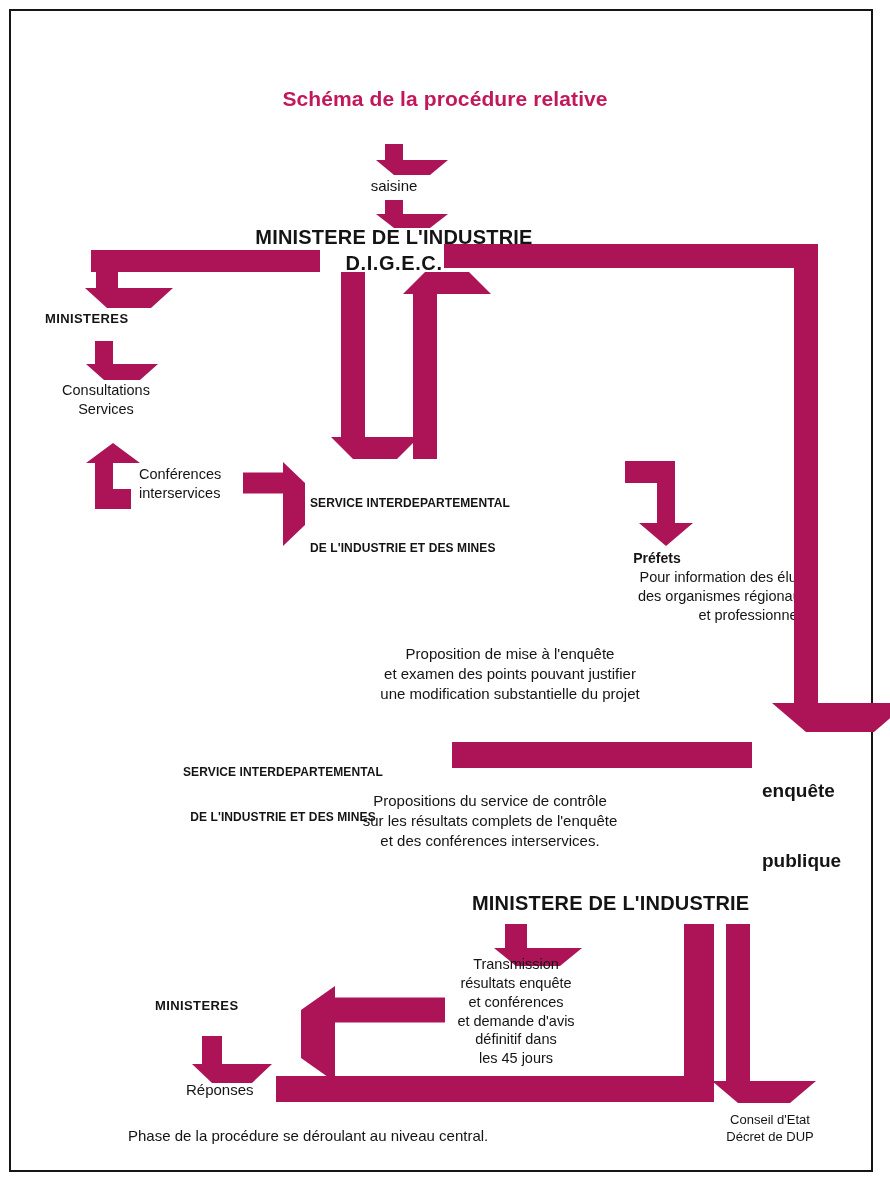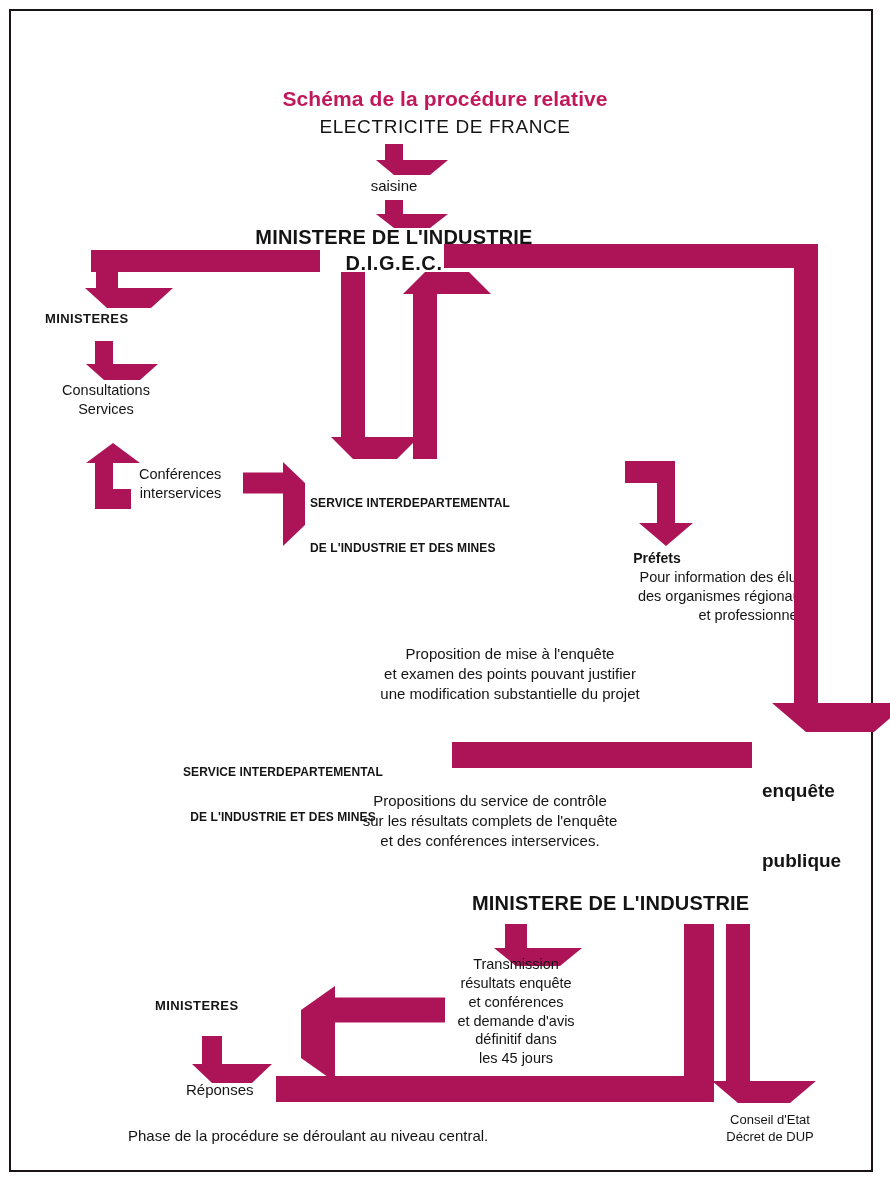--- a/index.html
+++ b/index.html
@@ -98,21 +98,20 @@
 <body>
 
 <div id="page">
 
   <div id="frame"></div>
 
   <div class="title" style="left:245px; top:30px; width:400px;">
     <div>Schéma de la procédure relative</div>
   </div>
 
-  <div class="t h-edf ctr" style="left:245px; top:116px; width:400px;">ELECTRICITE DE FRANCE</div>
 
   <div class="arrow-d shape" style="left:376px; top:144px; width:36px; height:31px;">
     <div class="stem" style="top:0; width:18px; height:16px;"></div>
     <div class="head" style="top:16px; border-left-width:18px; border-right-width:18px; border-top-width:15px;"></div>
   </div>
 
   <div class="t body15 ctr" style="left:334px; top:176px; width:120px;">saisine</div>
 
   <div class="arrow-d shape" style="left:376px; top:200px; width:36px; height:28px;">
     <div class="stem" style="top:0; width:18px; height:14px;"></div>
@@ -142,21 +141,21 @@
   <div class="shape" style="left:86px; top:443px; width:54px; height:66px;">
 
     <div class="shape" style="left:0; top:0; width:0; height:0;
          border-left:27px solid transparent; border-right:27px solid transparent; border-bottom:20px solid #AD1457;"></div>
 
     <div class="shape" style="left:9px; top:20px; width:18px; height:46px; background:#AD1457;"></div>
 
     <div class="shape" style="left:9px; top:46px; width:36px; height:20px; background:#AD1457;"></div>
   </div>
 
-  <div class="t body14" style="left:139px; top:465px;text-align:right;"><span>Conférences
+  <div class="t body14" style="left:139px; top:465px;"><span>Conférences
 interservices</span></div>
 
   <div class="arrow-r shape" style="left:243px; top:462px; width:62px; height:42px;">
     <div class="stem" style="left:0; width:40px; height:21px;"></div>
     <div class="head" style="left:40px; border-top-width:21px; border-bottom-width:21px; border-left-width:22px;"></div>
   </div>
 
   <div class="arrow-d shape" style="left:331px; top:272px; width:44px; height:187px;">
     <div class="stem" style="top:0; width:24px; height:165px;"></div>
     <div class="head" style="top:165px; border-left-width:22px; border-right-width:22px; border-top-width:22px;"></div>

